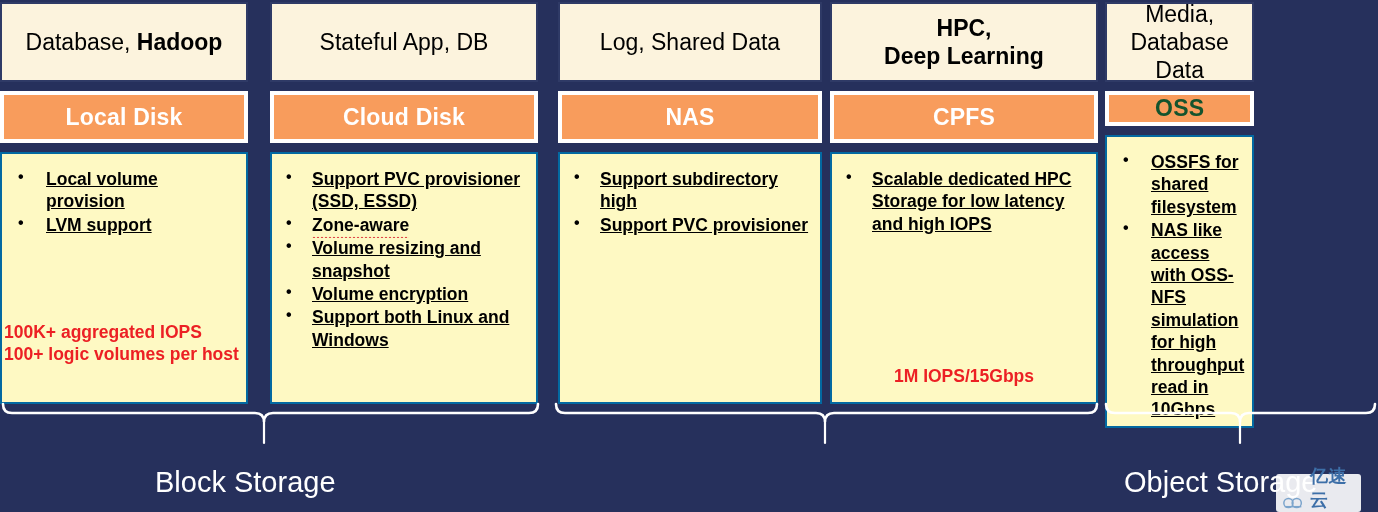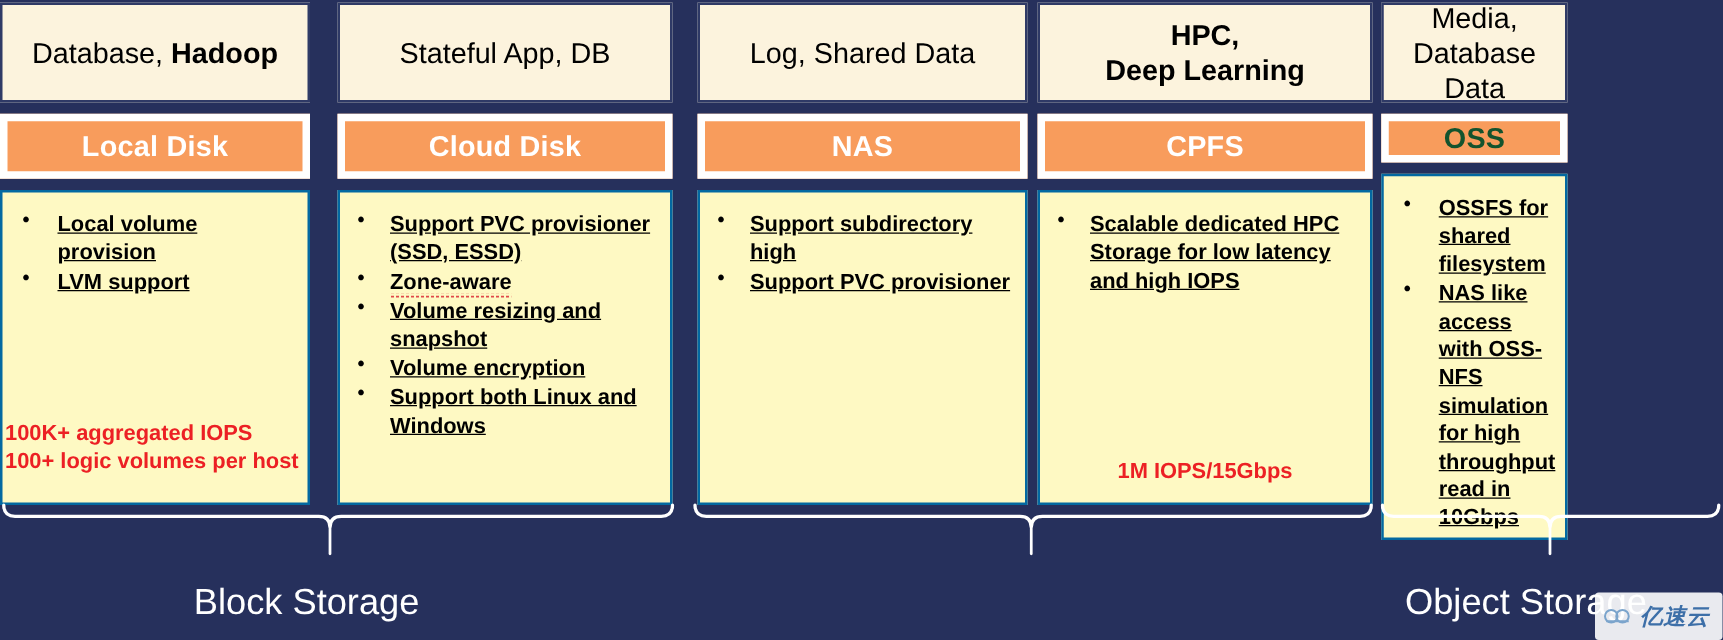--- a/index.html
+++ b/index.html
@@ -57,21 +57,21 @@
     line-height: 1.22;
     padding: 2px 6px;
   }
   .usecase .reg { font-weight: 400; }
   .usecase .bold { font-weight: 700; }
   .usecase.all-bold { font-weight: 700; }
 
   
   .product {
     background: #f89c5c;
-    border: 6px solid #ffffff;
+    border: 4px solid #ffffff;
     box-sizing: border-box;
     height: 52px;
     margin-top: 9px;
     display: flex;
     align-items: center;
     justify-content: center;
     font-size: 23px;
     font-weight: 700;
     color: #ffffff;
     letter-spacing: 0.2px;
@@ -128,21 +128,21 @@
 
   .metric {
     position: absolute;
     left: 4px;
     right: 4px;
     color: #ec2024;
     font-weight: 700;
     font-size: 17.5px;
     line-height: 1.3;
   }
-  .metric.c1 { bottom: 22px; left: 2px; margin-top: 16px; }
+  .metric.c1 { bottom: 36px; left: 2px; margin-top: 16px; }
   .metric.c4 { bottom: 14px; text-align: center; }
 
   
   .braces {
     position: absolute;
     left: 0;
     top: 396px;
     width: 1378px;
     height: 56px;
     pointer-events: none;
@@ -163,30 +163,29 @@
     font-size: 29px;
     white-space: nowrap;
     top: 0;
   }
 
   
   .watermark {
     position: absolute;
     left: 1276px;
     top: 474px;
-    width: 102px;
+    width: 85px;
     height: 38px;
     display: flex;
-    align-items: center;
+    align-items: flex-end;
     gap: 4px;
     padding-left: 6px;
     box-sizing: border-box;
     background: rgba(255,255,255,0.90);
     border-radius: 3px;
-    font-style: italic;
   }
   .watermark .wm-text {
     color: #3d6fa8;
     font-size: 18px;
     font-weight: 700;
     letter-spacing: 0.5px;
   }
 </style>
 </head>
 <body>

